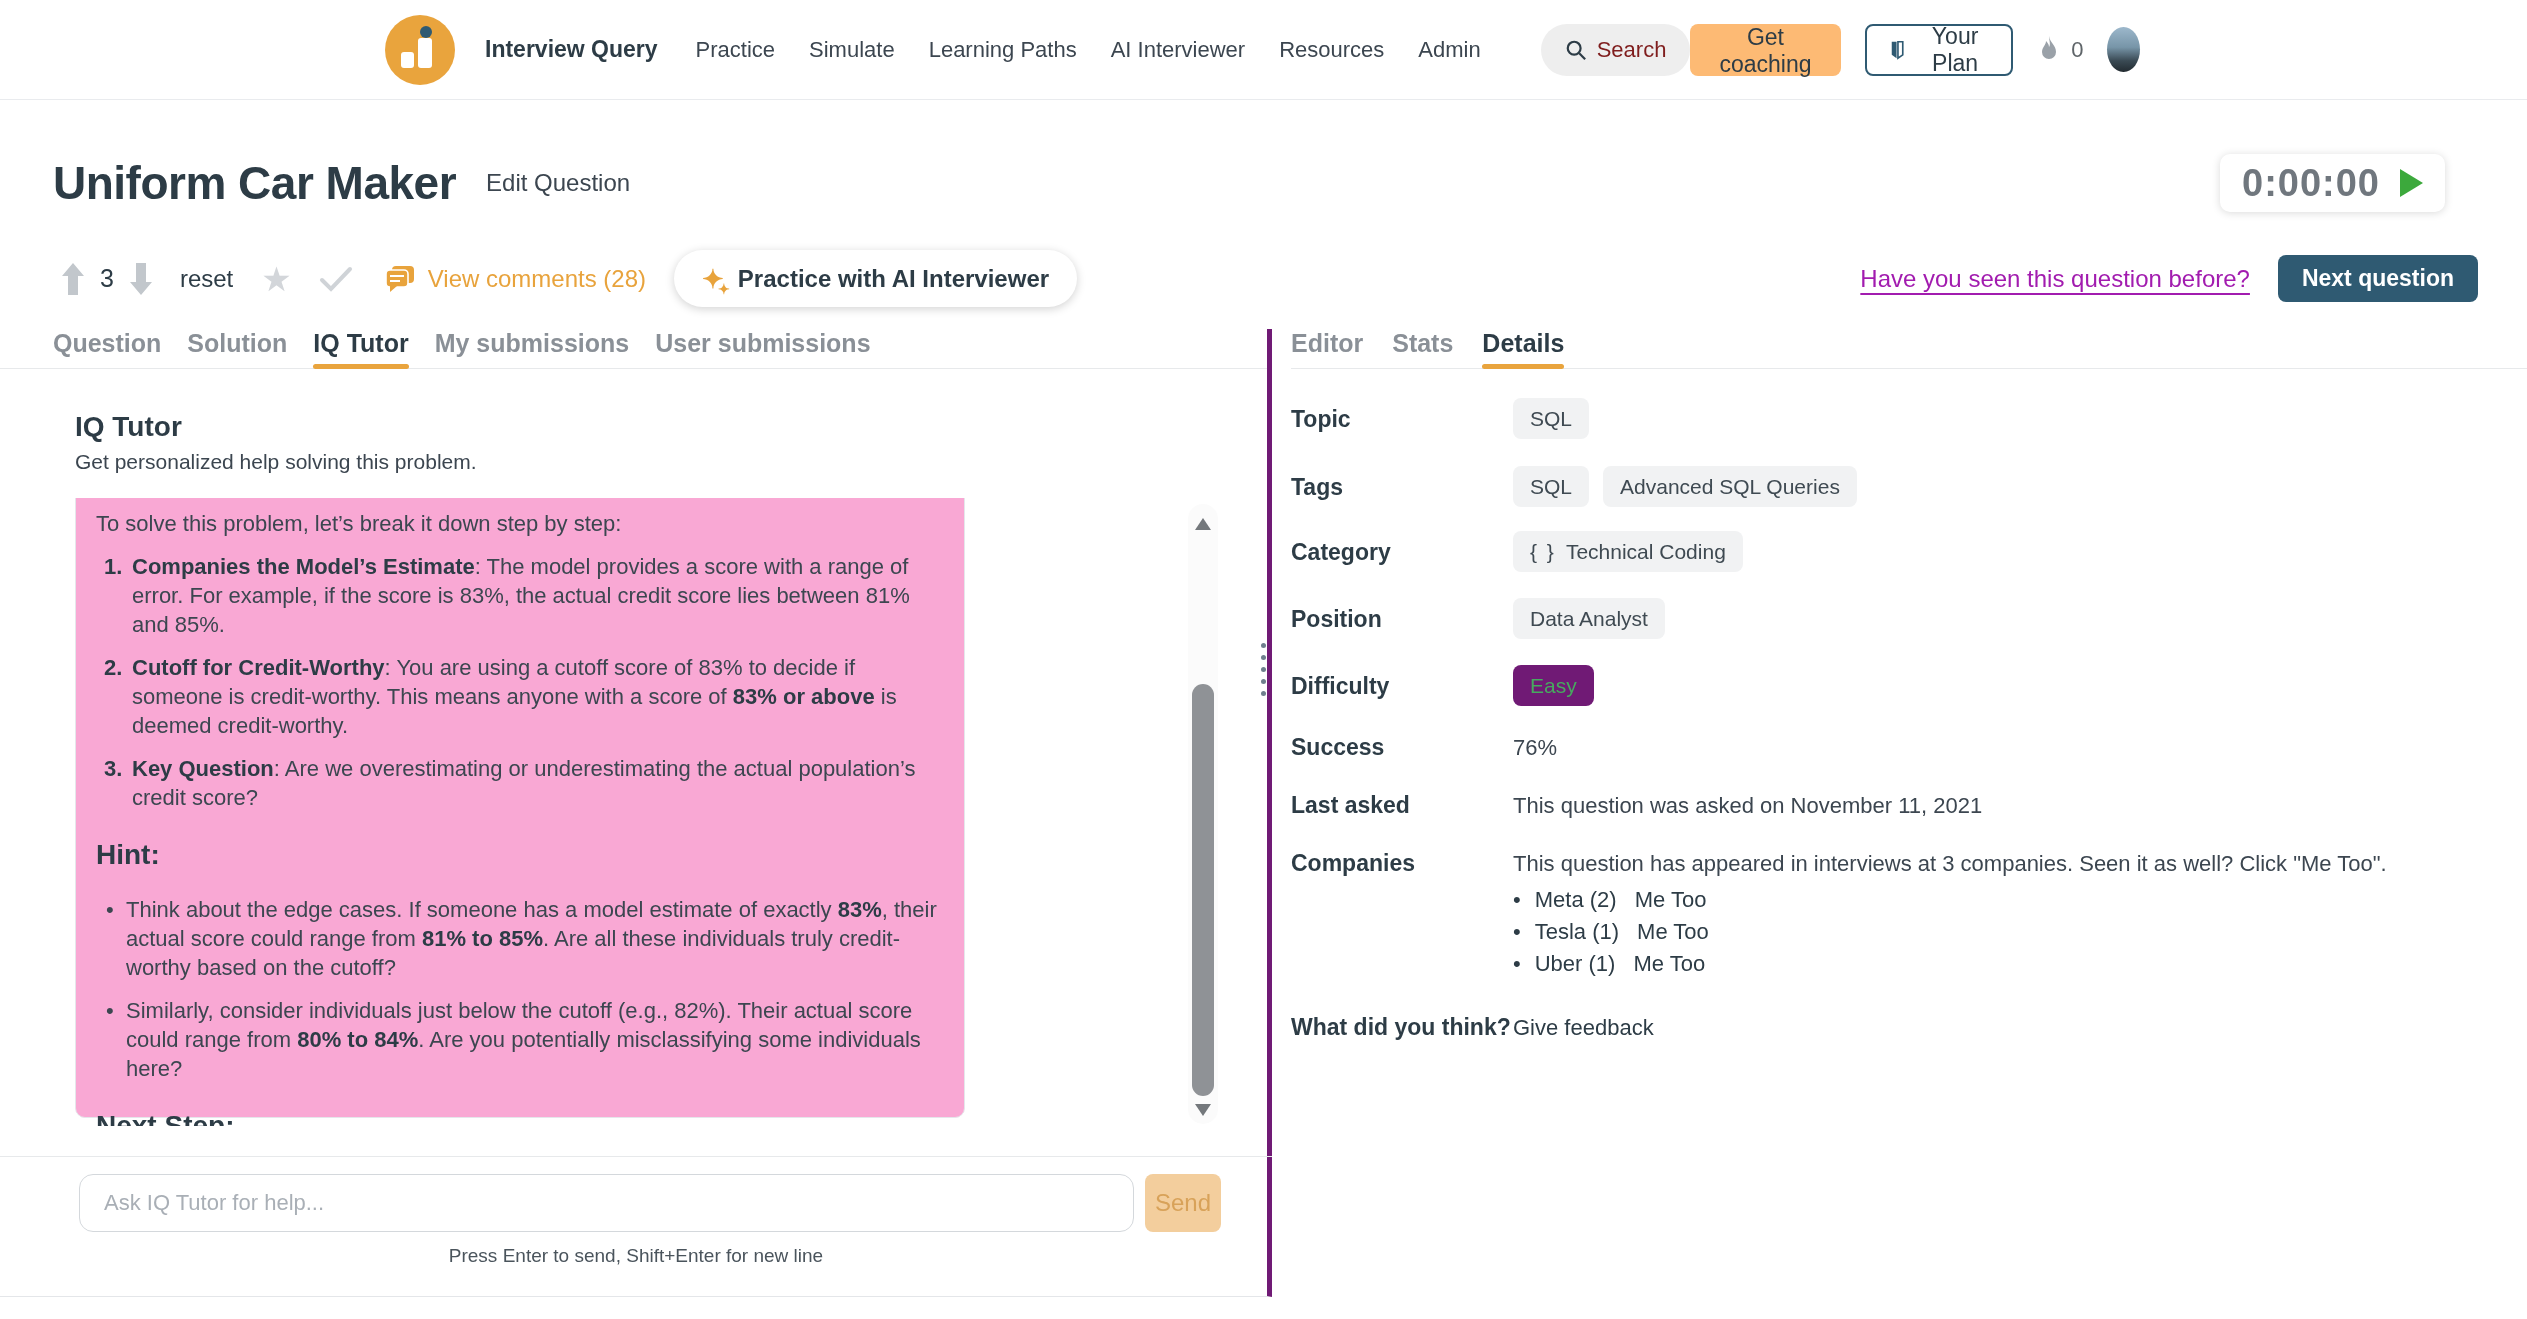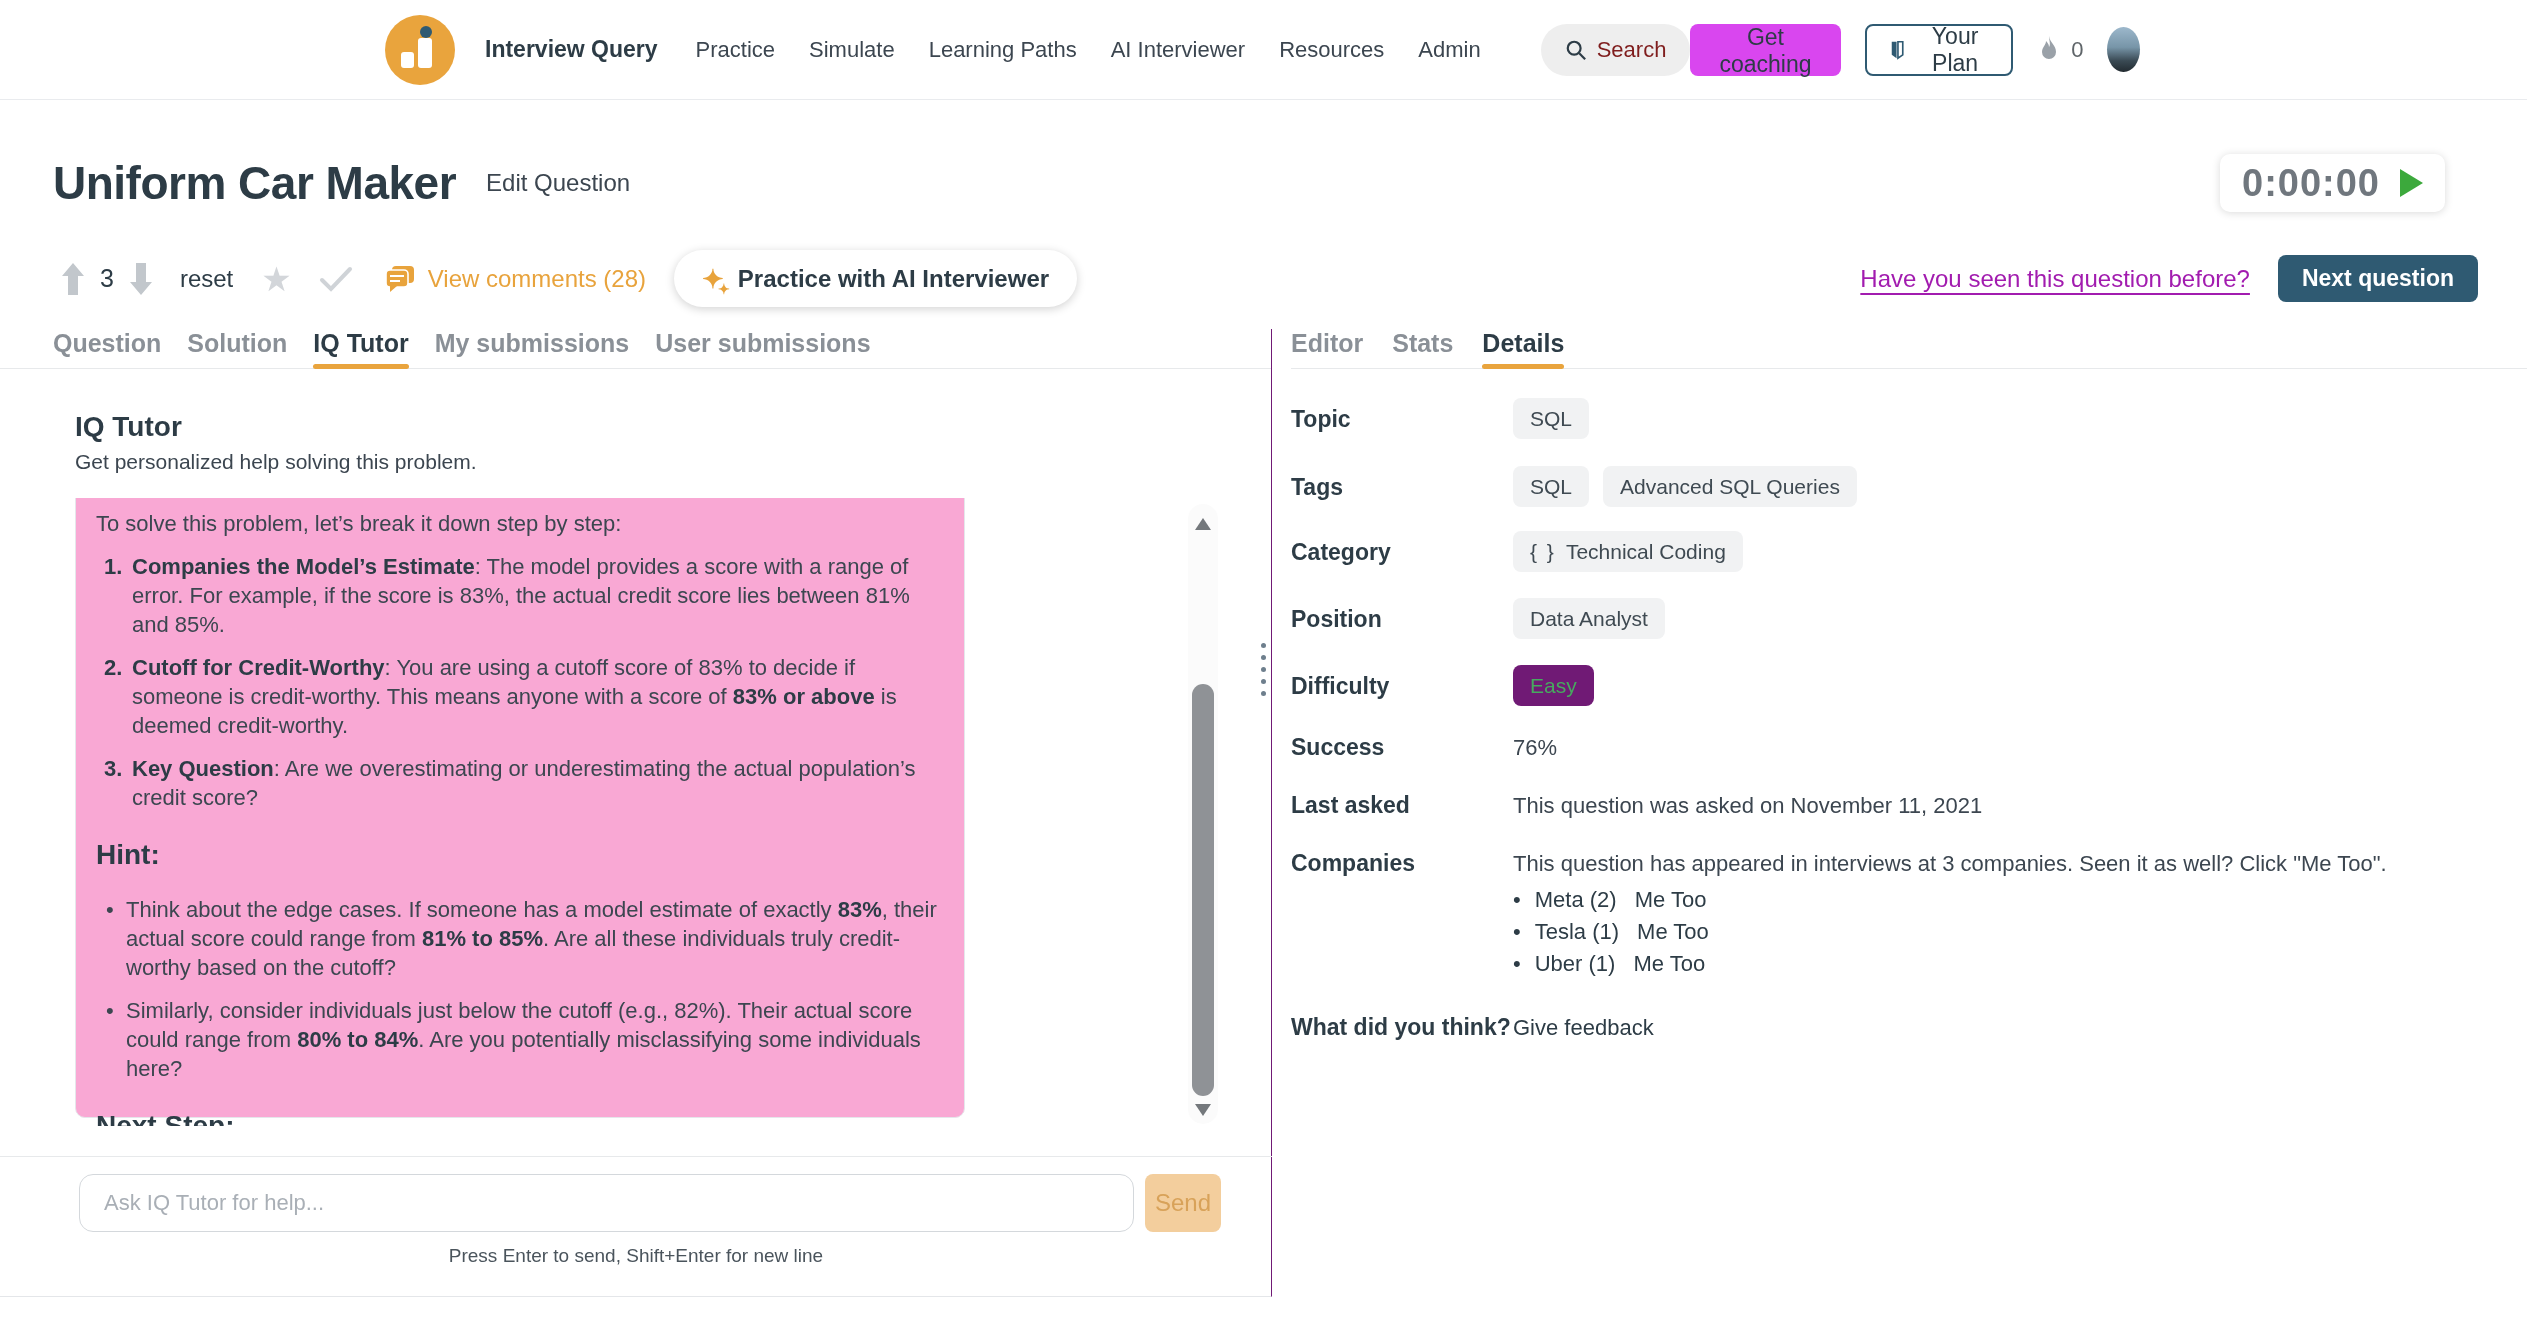--- a/index.html
+++ b/index.html
@@ -14,21 +14,21 @@
   .logo .bar1 { position:absolute; left:16px; bottom:17px; width:13px; height:16px; background:#fff; border-radius:3px; }
   .logo .bar2 { position:absolute; left:33px; bottom:17px; width:14px; height:30px; background:#fff; border-radius:3px; }
   .logo .dot  { position:absolute; left:35px; top:11px; width:12px; height:12px; background:#2F5A72; border-radius:50%; }
   .brand { font-size:23px; font-weight:700; color:#2d3c46; white-space:nowrap; }
   .nav-links { display:flex; align-items:center; gap:34px; margin-left:8px; }
   .nav-link { font-size:22px; color:#3c4650; white-space:nowrap; cursor:pointer; }
   .search-pill { margin-left:30px; display:flex; align-items:center; gap:10px; background:#eeeeee;
     border-radius:26px; height:52px; padding:0 24px; cursor:pointer; }
   .search-pill span { font-size:22px; color:#7f1d1d; }
   .nav-right { margin-left:auto; display:flex; align-items:center; gap:24px; }
-  .btn-coaching { background:#d946ef; border:none; border-radius:8px; height:52px; padding:0 26px;
+  .btn-coaching { background:#fdba74; border:none; border-radius:8px; height:52px; padding:0 26px;
     font-size:23px; color:#2d3c46; font-weight:500; cursor:pointer; font-family:inherit; }
   .btn-plan { background:#fff; border:2px solid #2F5A72; border-radius:8px; height:52px; padding:0 22px;
     display:flex; align-items:center; gap:16px; font-size:23px; color:#2d3c46; font-weight:500; cursor:pointer; font-family:inherit; }
   .streak { display:flex; align-items:center; gap:10px; }
   .streak-count { font-size:22px; color:#5f6569; }
   .avatar { width:45px; height:45px; border-radius:50%; cursor:pointer;
     background:linear-gradient(to bottom, #9db8cc 0%, #7795a8 45%, #3a4a54 75%, #222b31 100%); }
 
   
   .title-row { display:flex; align-items:center; margin-top:54px; padding:0 82px 0 53px; }
@@ -53,21 +53,21 @@
     font-size:24px; font-weight:700; color:#2d3c46; cursor:pointer; font-family:inherit; }
   .sparkles { color:#E8A33C; font-size:26px; line-height:1; position:relative; }
   .sparkles .small { position:absolute; font-size:14px; right:-6px; bottom:-4px; }
   .seen-link { margin-left:auto; font-size:24px; color:#a21caf; text-decoration:underline;
     text-underline-offset:6px; text-decoration-thickness:2px; cursor:pointer; }
   .btn-next { margin-left:28px; background:#2F5A72; color:#fff; border:none; border-radius:8px;
     height:47px; padding:0 24px; font-size:23px; font-weight:700; cursor:pointer; font-family:inherit; }
 
   
   .panels { display:flex; margin-top:22px; position:relative; }
-  .left-panel { width:1272px; flex:none; border-right:1px solid #701a75; border-bottom:1px solid #e4e6e9; height:968px; }
+  .left-panel { width:1272px; flex:none; border-right:5px solid #701a75; border-bottom:1px solid #e4e6e9; height:968px; }
   .right-panel { flex:1; padding-left:19px; }
 
   .tabbar { display:flex; gap:26px; border-bottom:1px solid #e7e9eb; height:40px; padding-left:53px; }
   .right-panel .tabbar { padding-left:0; gap:29px; }
   .tab { font-size:25px; font-weight:600; color:#8a9097; cursor:pointer; position:relative; white-space:nowrap; }
   .tab.active { color:#2d3c46; font-weight:700; }
   .tab.active::after { content:""; position:absolute; left:0; right:0; bottom:-1px; height:5px;
     background:#E9A43D; border-radius:3px; }
 
   

